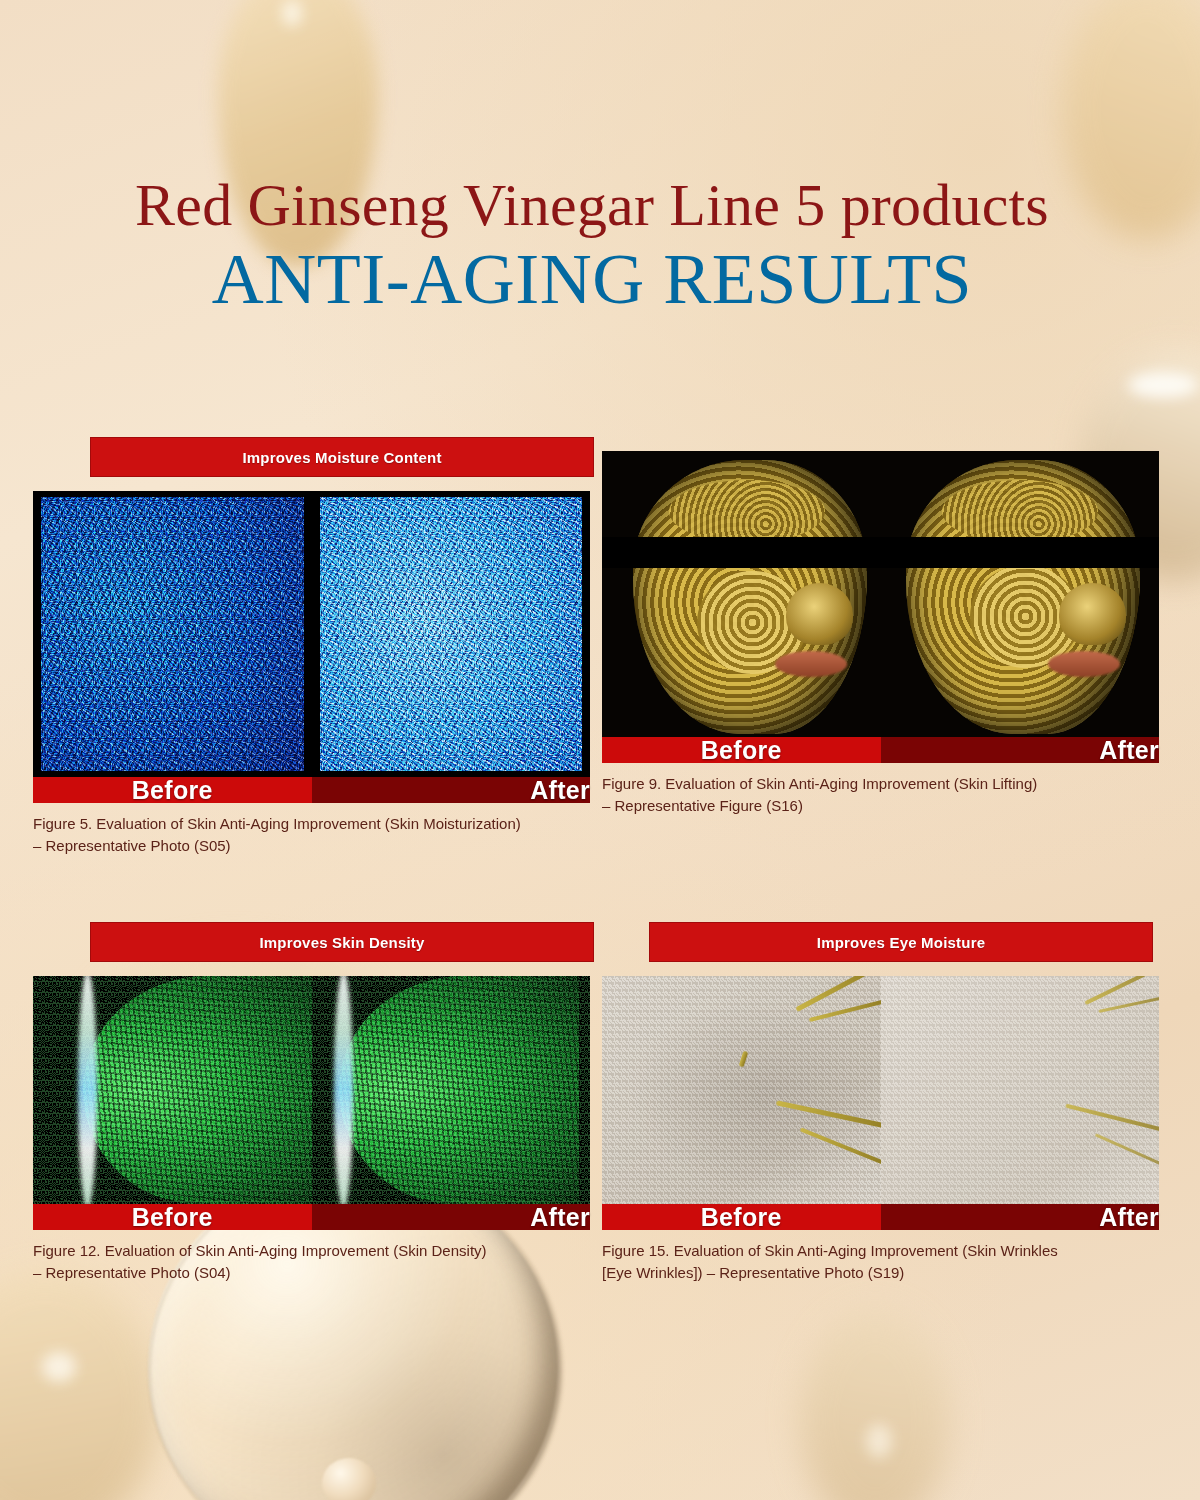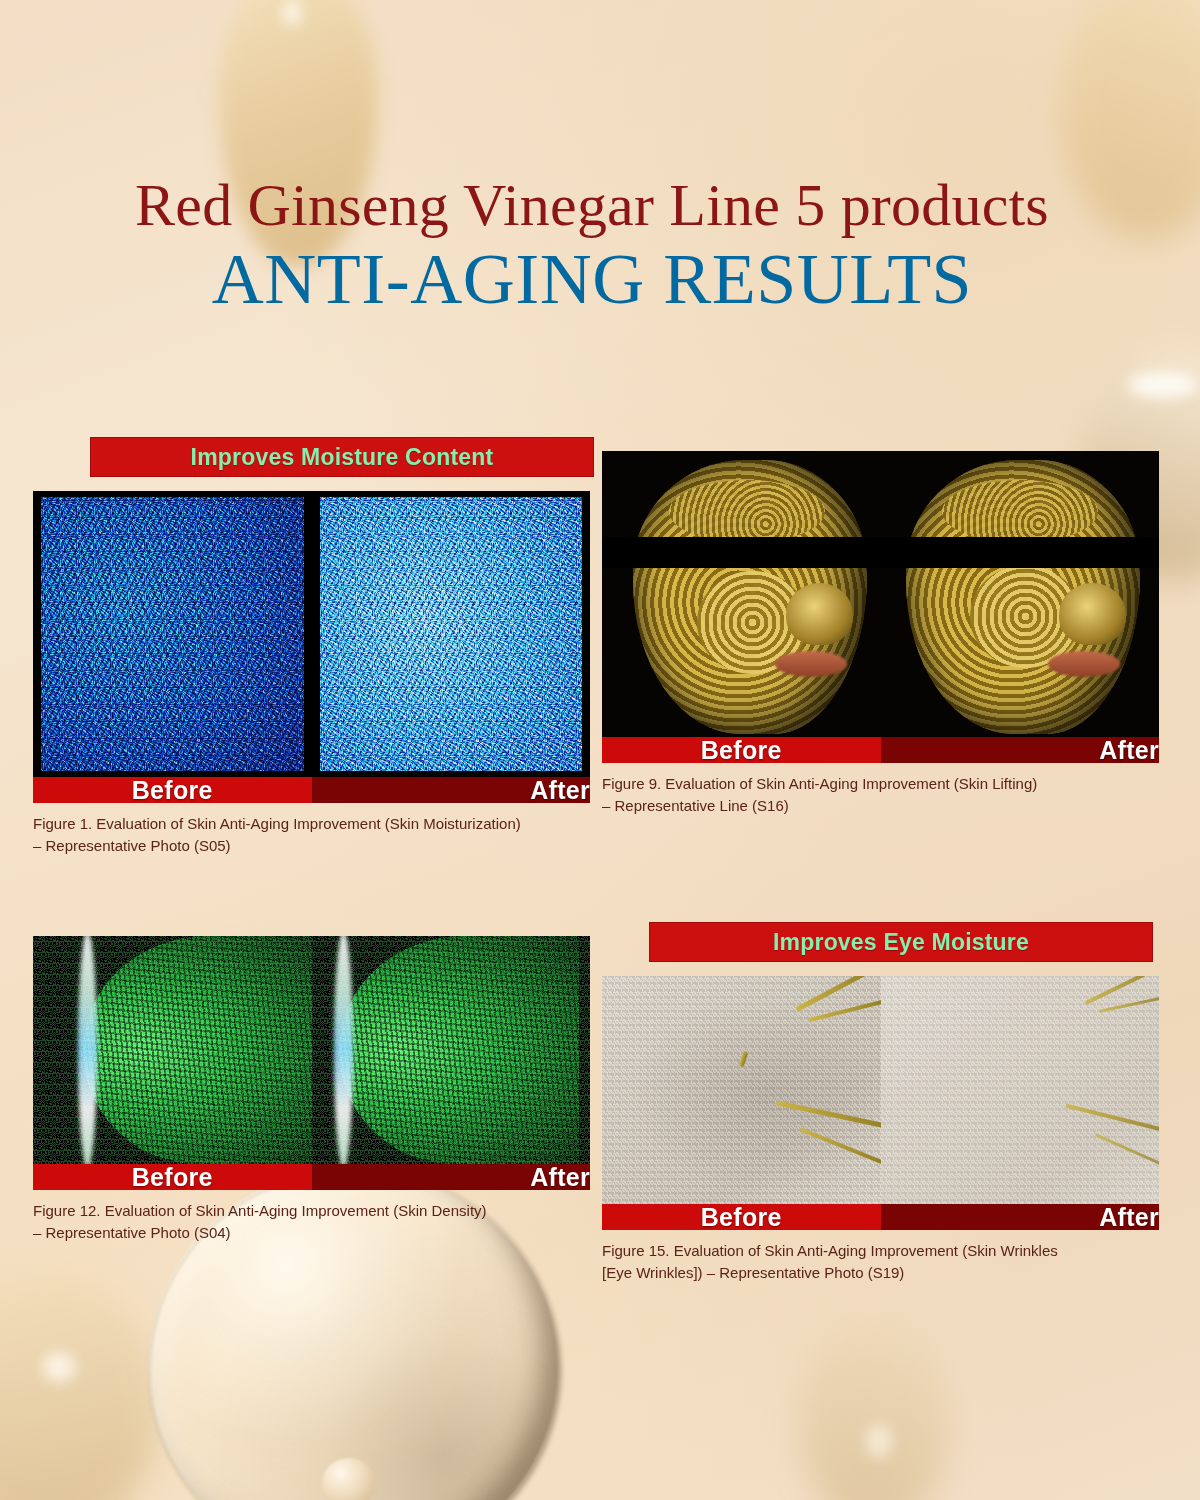--- a/index.html
+++ b/index.html
@@ -64,21 +64,21 @@
   #panel-3{left:602px;top:922px;}
 
   .panel-header{
     height:40px;background:#CC1010;border:1px solid #A30A0A;
     display:flex;align-items:center;justify-content:center;
     margin:0 auto;box-sizing:border-box;
   }
   #panel-0 .panel-header,#panel-2 .panel-header{width:504px;margin-left:57px;}
   #panel-1 .panel-header,#panel-3 .panel-header{width:504px;margin-left:47px;}
   .panel-header-label{
-    color:#86efac;font-weight:bold;font-size:23px;letter-spacing:.2px;
+    color:#ffffff;font-weight:bold;font-size:15px;letter-spacing:.2px;
     text-shadow:0 1px 1px rgba(0,0,0,.28);
   }
 
   .figure{position:relative;margin-top:14px;width:557px;}
   .figure-imgs{display:flex;width:100%;}
   .half{position:relative;overflow:hidden;width:50%;}
   .tall{height:286px;}
   .short{height:228px;}
 
   
@@ -246,21 +246,21 @@
       </div>
       <div class="ba-bar">
         <div class="ba-before">
           <span class="ba-label">Before</span>
         </div>
         <div class="ba-after">
           <span class="ba-label">After</span>
         </div>
       </div>
       <div class="caption">
-        <span class="l">Figure 1. Evaluation of Skin Anti-Aging Improvement (Skin Moisturization)</span>
+        <span class="l">Figure 5. Evaluation of Skin Anti-Aging Improvement (Skin Moisturization)</span>
         <span class="l">– Representative Photo (S05)</span>
       </div>
     </div>
   </div>
 
   <div class="panel" id="panel-1">
     <div class="figure">
       <div class="figure-imgs">
         <div class="half tall">
           <div class="face">
@@ -286,26 +286,29 @@
       <div class="ba-bar">
         <div class="ba-before">
           <span class="ba-label">Before</span>
         </div>
         <div class="ba-after">
           <span class="ba-label">After</span>
         </div>
       </div>
       <div class="caption">
         <span class="l">Figure 9. Evaluation of Skin Anti-Aging Improvement (Skin Lifting)</span>
-        <span class="l">– Representative Line (S16)</span>
+        <span class="l">– Representative Figure (S16)</span>
       </div>
     </div>
   </div>
 
   <div class="panel" id="panel-2">
+    <div class="panel-header">
+      <span class="panel-header-label">Improves Skin Density</span>
+    </div>
     <div class="figure">
       <div class="figure-imgs">
         <div class="half short">
           <div class="dub">
               <div class="dub-mass"></div>
               <div class="dub-rim"></div>
               <div class="dub-speck"></div>
             </div>
         </div>
         <div class="half short">

